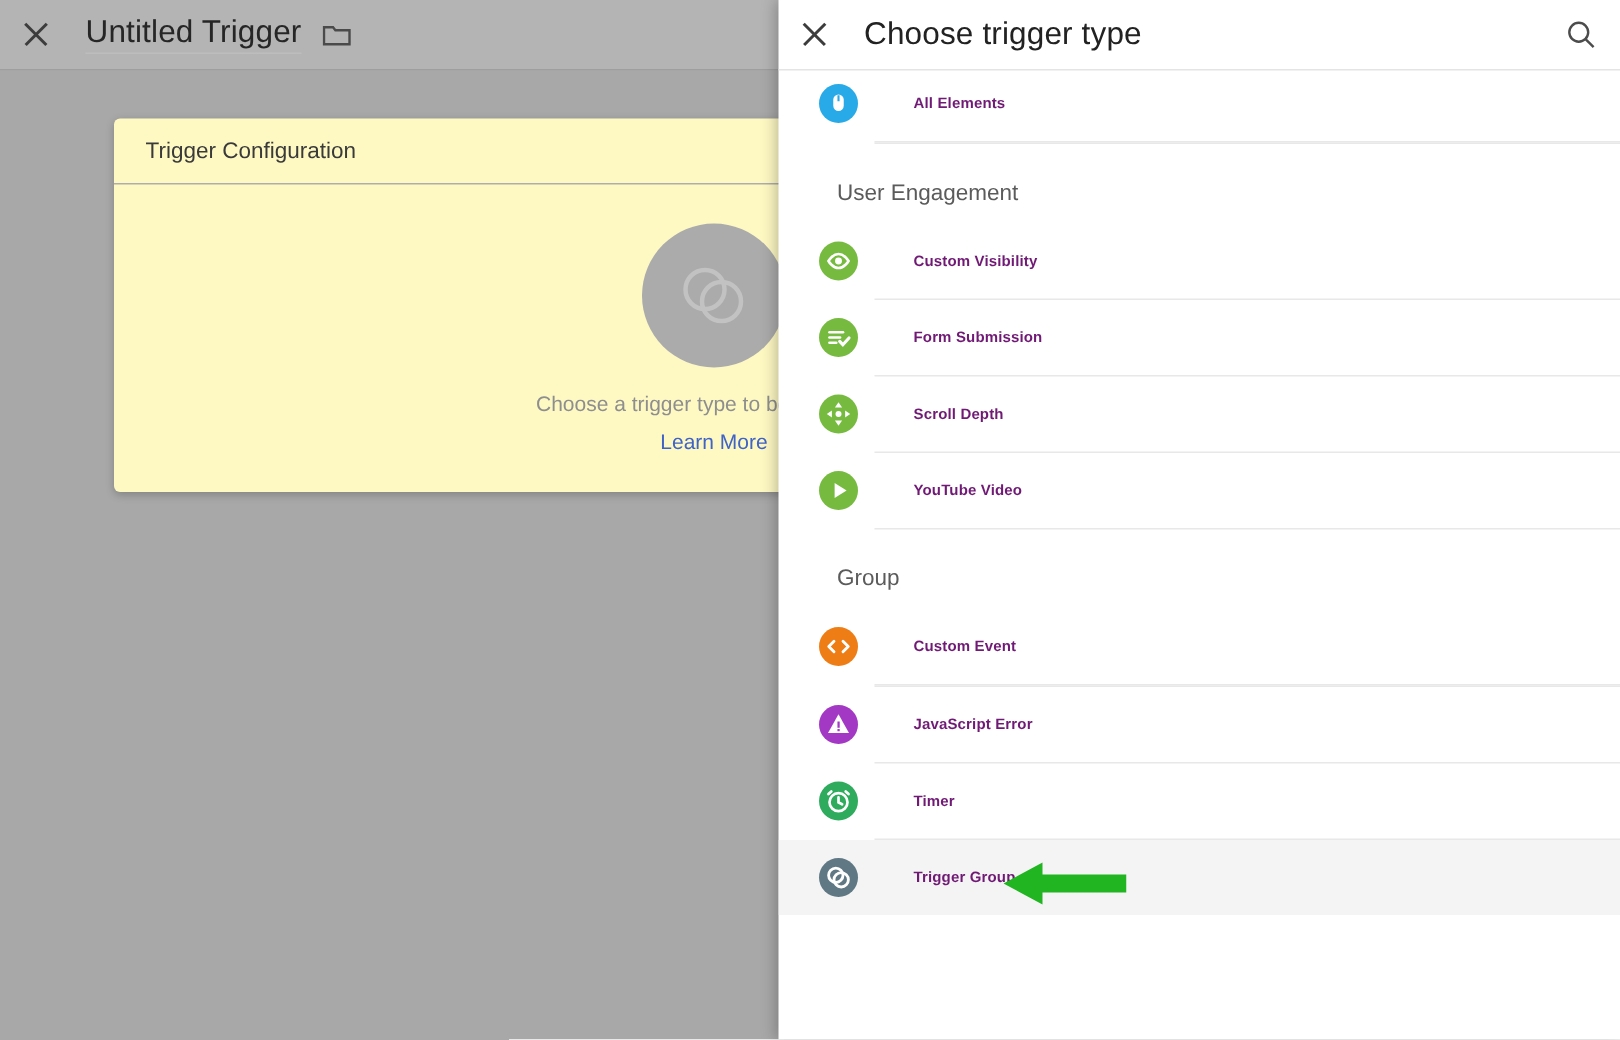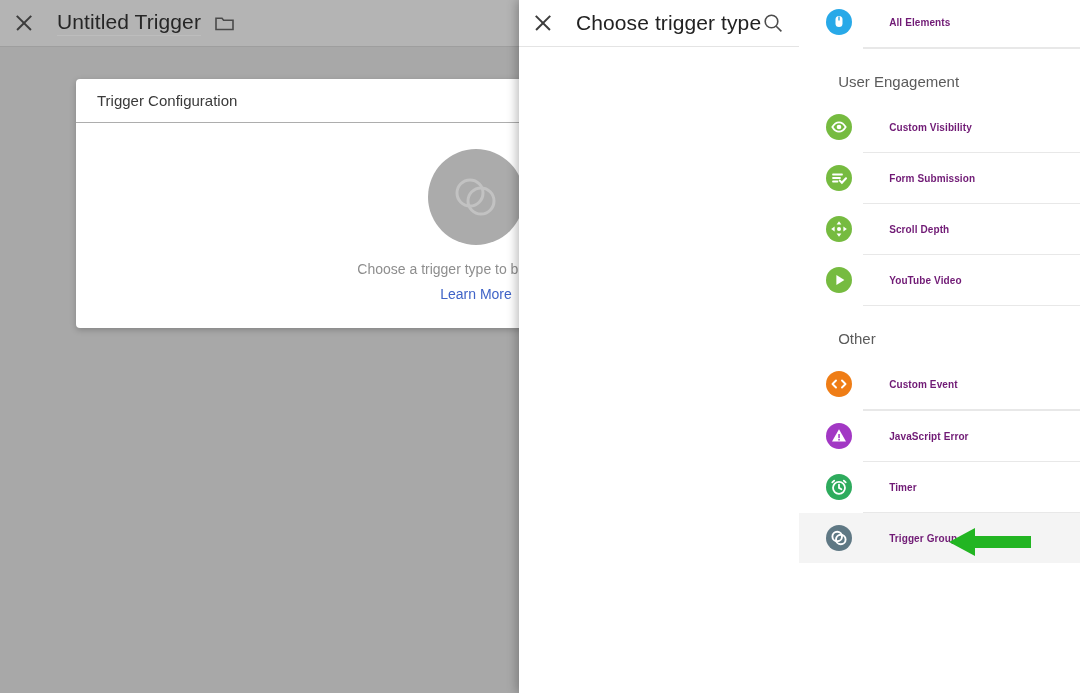--- a/index.html
+++ b/index.html
@@ -42,21 +42,21 @@
   }
   .bg-folder {
     margin-left: 14px; width: 19px; height: 15px;
     position: relative; flex: none;
   }
   .bg-folder svg { display: block; }
 
   .bg-card {
     position: absolute; left: 76px; top: 79px;
     width: 800px; height: 249px;
-    background: #ffffff;
+    background: #fef9c3;
     border-radius: 4px;
     box-shadow: 0 2px 6px rgba(0,0,0,.22);
     overflow: hidden;
   }
   .bg-card-head {
     height: 44px; display: flex; align-items: center;
     padding-left: 21px;
     font-size: 15px; color: #3a3a3a;
     border-bottom: 1px solid #adadad;
   }
@@ -74,21 +74,21 @@
   .bg-illustration svg { display:block; }
   .bg-empty-text { font-size: 14px; color: #8e8e8e; }
   .bg-learn { font-size: 14px; color: #3f63c7; margin-top: 9px; cursor: pointer; }
 
   
   .panel {
     position: absolute; right: 0; top: 0;
     width: 561px; height: 693px;
     background: #ffffff;
     box-shadow: -2px 0 10px rgba(0,0,0,.28);
-    display: flex; flex-direction: row;
+    display: flex; flex-direction: column;
   }
   .panel-header {
     height: 47px; flex: none;
     display: flex; align-items: center;
     border-bottom: 1px solid #e4e4e4;
     padding: 0 14px 0 13px;
   }
   .p-close {
     width: 22px; height: 22px; position: relative; flex: none; cursor: pointer;
   }
@@ -247,21 +247,21 @@
         <div class="divider"></div>
         <div class="row">
           <span class="ico" style="background: rgb(118, 187, 64);">
             <svg width="26" height="26" viewBox="0 0 26 26">
               <polygon points="10.4,8 18.4,13 10.4,18" fill="#fff"></polygon>
             </svg>
           </span>
           <span class="lbl">YouTube Video</span>
         </div>
         <div class="divider"></div>
-        <div class="section-title">Other</div>
+        <div class="section-title">Group</div>
         <div class="row">
           <span class="ico" style="background: rgb(239, 125, 22);">
             <svg width="26" height="26" viewBox="0 0 26 26">
               <g fill="none" stroke="#fff" stroke-width="1.9" stroke-linecap="round" stroke-linejoin="round">
                 <polyline points="10,9.5 6.5,13 10,16.5"></polyline>
                 <polyline points="16,9.5 19.5,13 16,16.5"></polyline>
               </g>
             </svg>
           </span>
           <span class="lbl">Custom Event</span>

